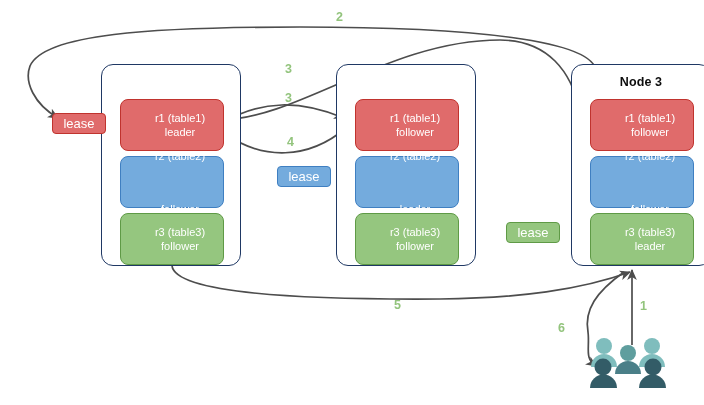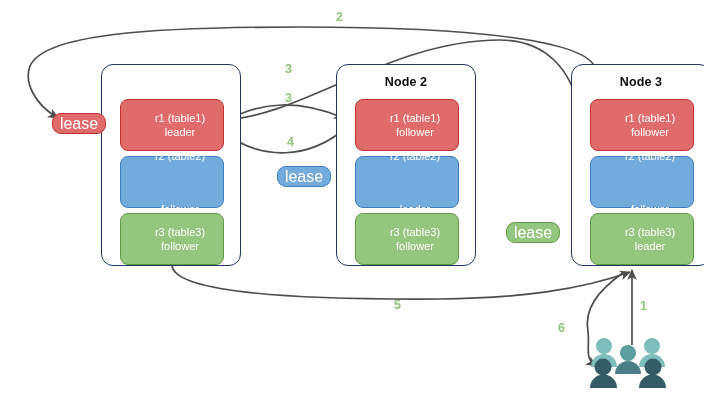--- a/index.html
+++ b/index.html
@@ -18,23 +18,23 @@
            border-radius:8px;display:flex;flex-direction:column;align-items:center;
            justify-content:center;color:#ffffff;font-size:11px;line-height:14px;
            text-align:center;padding-left:16px;}
   .replica .l1,.replica .l2{display:block;white-space:nowrap;}
   .r-red  {background:#e06b6b;border:1.6px solid #c0332e;}
   .r-blue {background:#74abdd;border:1.6px solid #3f7fc1;gap:39px;}
   .r-green{background:#95c67f;border:1.6px solid #5f9a46;justify-content:center;}
   .pos1{top:34px;} .pos2{top:91px;} .pos3{top:148px;}
 
   
-  .lease{position:absolute;box-sizing:border-box;border-radius:9px;
+  .lease{position:absolute;box-sizing:border-box;border-radius:4px;
          display:flex;align-items:center;justify-content:center;
-         color:#ffffff;font-size:16px;height:21px;width:54px;}
+         color:#ffffff;font-size:13px;height:21px;width:54px;}
   .lease.red  {background:#e06b6b;border:1.6px solid #c0332e;}
   .lease.blue {background:#74abdd;border:1.6px solid #3f7fc1;}
   .lease.green{background:#95c67f;border:1.6px solid #5f9a46;}
 
   
   .step{position:absolute;color:#93c47d;font-size:12.5px;font-weight:bold;
         line-height:1;}
 
   
   #wires{position:absolute;left:0;top:0;width:704px;height:405px;
@@ -78,21 +78,20 @@
       <span class="l1">r2 (table2)</span>
       <span class="l2">follower</span>
     </div>
     <div class="replica r-green pos3">
       <span class="l1">r3 (table3)</span>
       <span class="l2">follower</span>
     </div>
   </div>
 
   <div class="node" style="left:336px;top:64px;width:140px;height:202px;">
-    <div class="node-title">Node 2</div>
 
     <div class="replica r-red pos1">
       <span class="l1">r1 (table1)</span>
       <span class="l2">follower</span>
     </div>
     <div class="replica r-blue pos2">
       <span class="l1">r2 (table2)</span>
       <span class="l2">leader</span>
     </div>
     <div class="replica r-green pos3">

